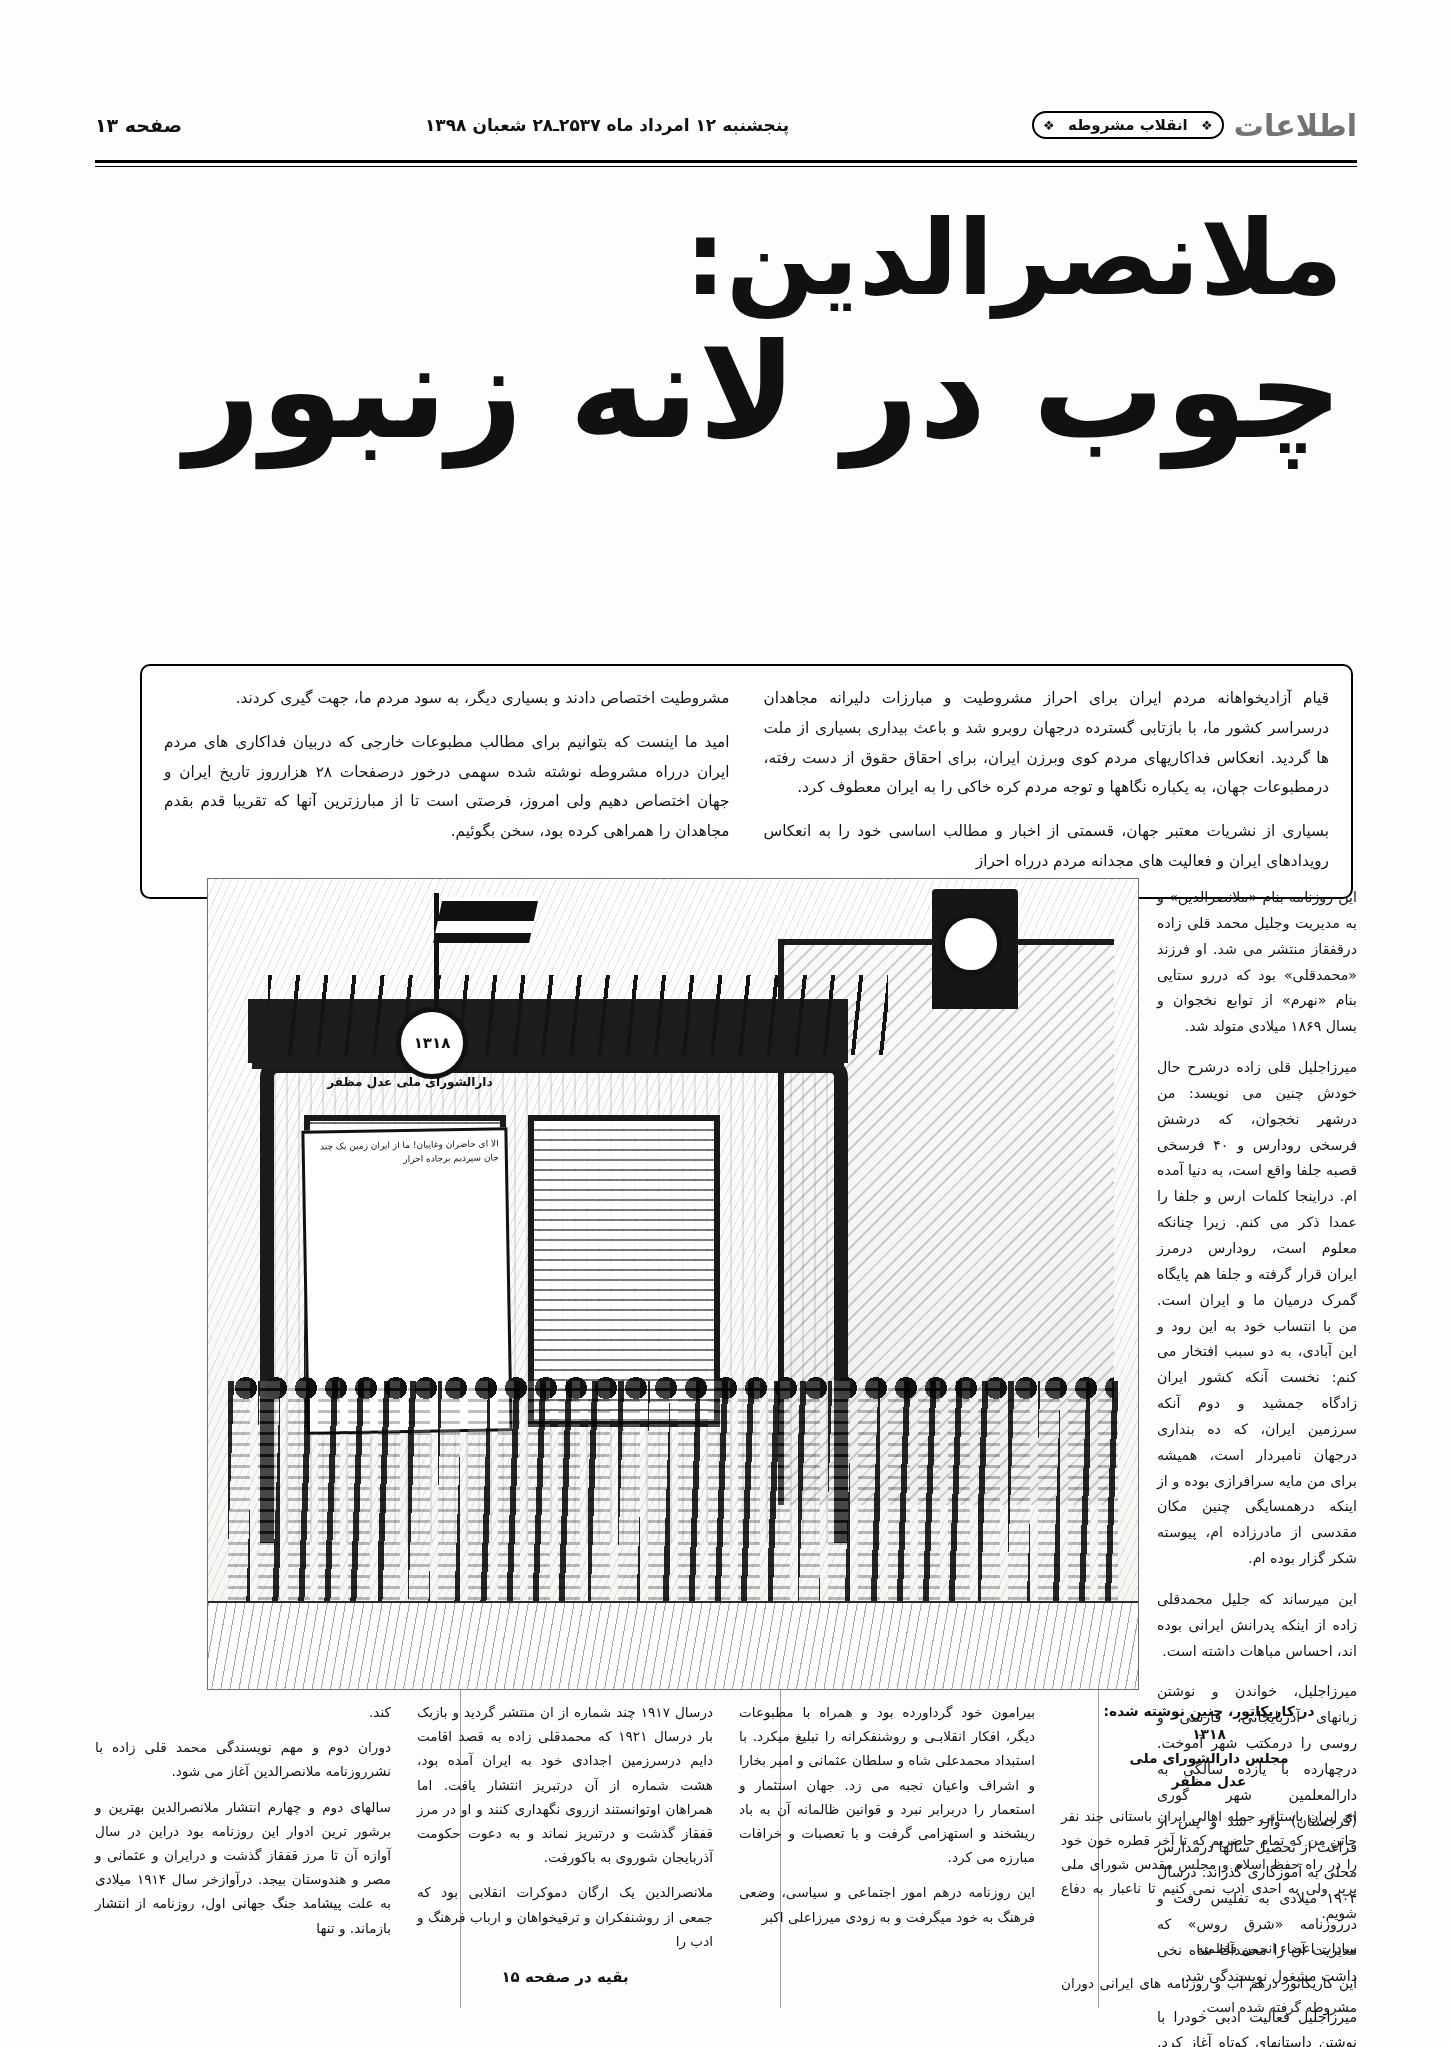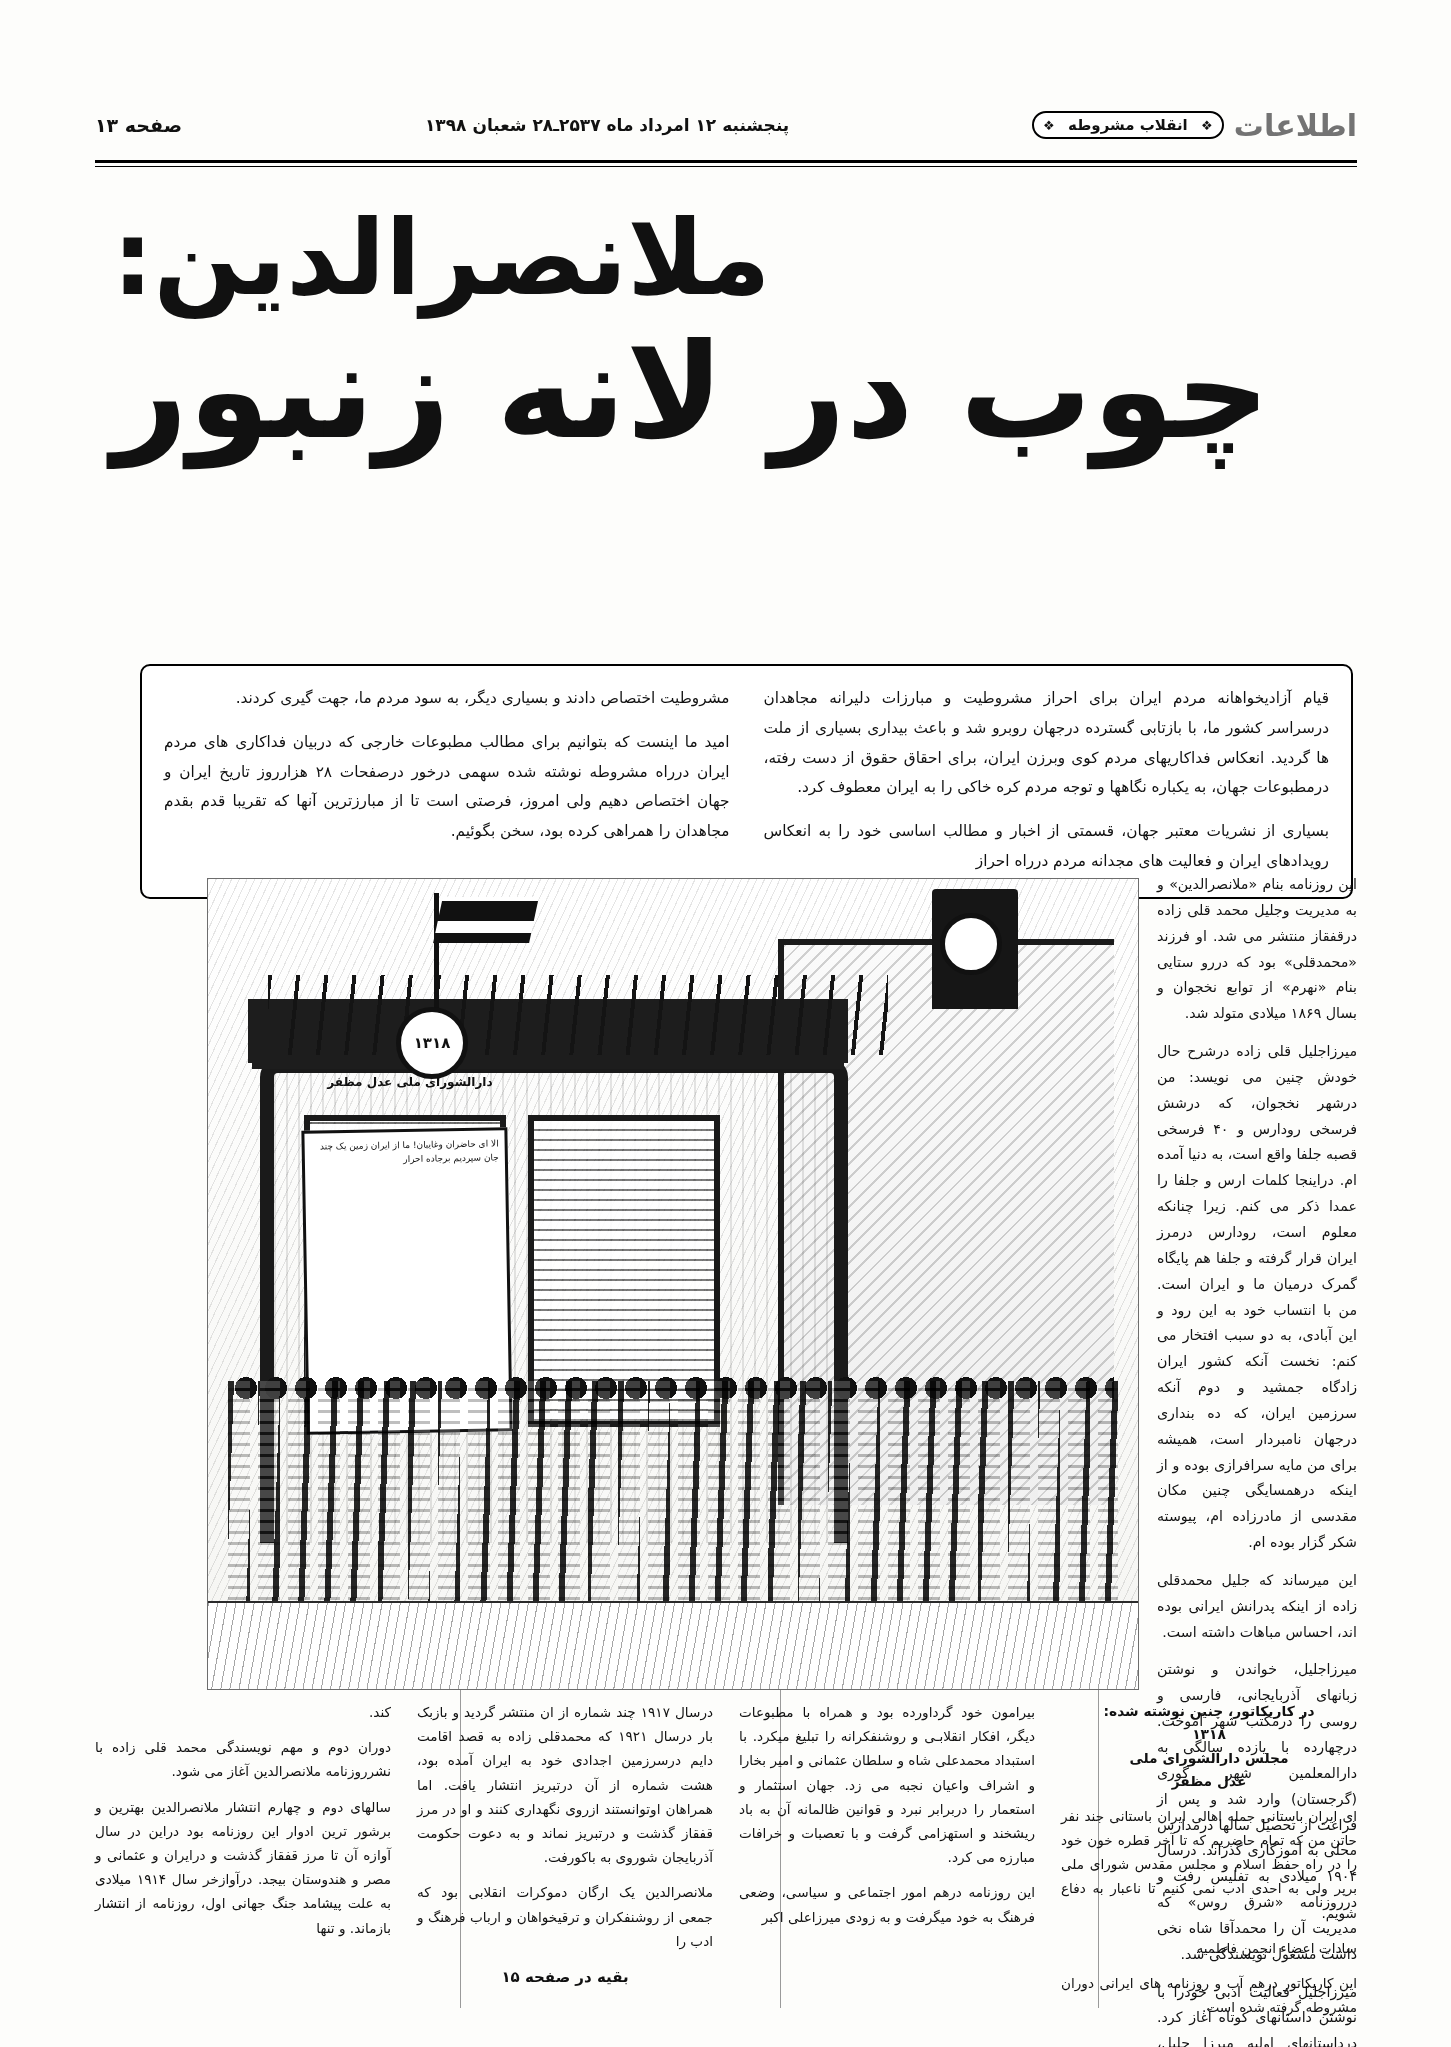--- a/index.html
+++ b/index.html
@@ -89,24 +89,24 @@
     left: 95px;
     top: 166px;
     width: 1262px;
     height: 1px;
     background: #000;
   }
 
   
   .headline {
     position: absolute;
-    left: 112px;
+    left: 88px;
     top: 200px;
     width: 1255px;
-    text-align: left;
+    text-align: right;
     direction: rtl;
   }
   .headline .line1 {
     font-size: 104px;
     font-weight: bold;
     line-height: 1.12;
     letter-spacing: -2px;
     white-space: nowrap;
   }
   .headline .line2 {
@@ -153,21 +153,21 @@
   }
   .right-col {
     position: absolute;
     right: 0;
     top: 10px;
     width: 200px;
     font-size: 14.2px;
     line-height: 1.82;
     text-align: justify;
   }
-  .right-col p { margin: 2px 0 12px; }
+  .right-col p { margin: 15px 0 12px; }
 
   .illustration {
     position: absolute;
     right: 218px;
     top: 18px;
     width: 930px;
     height: 810px;
     border: 1px solid #6d6d6d;
     background: #fff;
     overflow: hidden;

